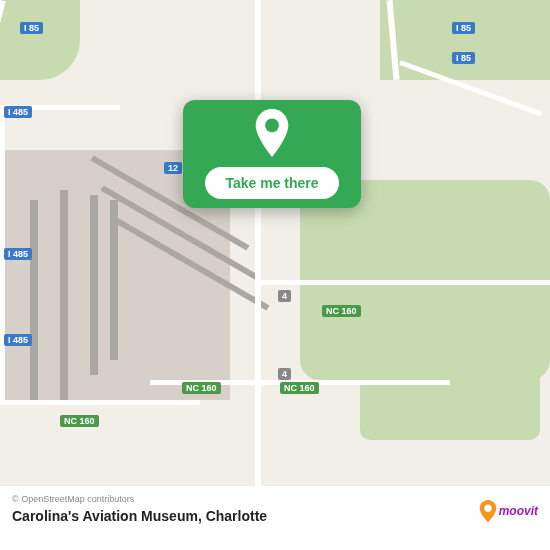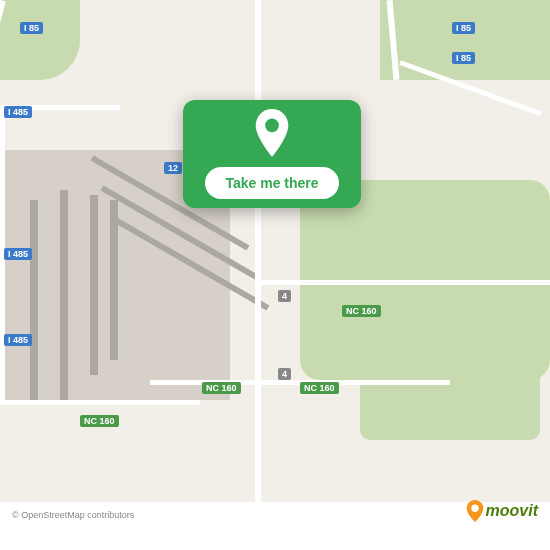--- a/index.html
+++ b/index.html
@@ -53,21 +53,20 @@
       color: white;
       font-size: 9px;
       font-weight: bold;
       padding: 1px 4px;
       border-radius: 2px;
       white-space: nowrap;
     }
 
     .highway-label.green {
       background: #4a9a4a;
-      margin-left: 20px;
     }
 
     
     #popup-card {
       position: absolute;
       left: 183px;
       top: 100px;
       width: 178px;
       background: #34a853;
       border-radius: 12px;
@@ -130,23 +129,23 @@
       gap: 2px;
       z-index: 201;
     }
 
     .moovit-pin {
       width: 18px;
       height: 22px;
     }
 
     .moovit-text {
-      font-size: 16px;
-      font-weight: bold;
-      color: #4d7c0f;
+      font-size: 12px;
+      font-weight: bold;
+      color: #a21caf;
       font-style: italic;
     }
 
     
     .runway {
       position: absolute;
       background: #aaa8a0;
       transform-origin: center;
     }
   </style>
@@ -209,20 +208,21 @@
 
     <svg class="location-pin-icon" viewBox="0 0 48 56" fill="none" xmlns="http://www.w3.org/2000/svg">
       <path d="M24 0C13.5 0 5 8.5 5 19C5 33.5 24 56 24 56C24 56 43 33.5 43 19C43 8.5 34.5 0 24 0Z" fill="white"></path>
       <circle cx="24" cy="19" r="8" fill="#34a853"></circle>
     </svg>
     <button id="take-me-there-btn">Take me there</button>
   </div>
 
   <div id="bottom-bar">
     <div id="attribution">© OpenStreetMap contributors</div>
+    <div id="location-name">Carolina's Aviation Museum, Charlotte</div>
   </div>
 
   <div id="moovit-logo">
     <svg class="moovit-pin" viewBox="0 0 18 24" fill="none" xmlns="http://www.w3.org/2000/svg">
       <path d="M9 0C4 0 0 4 0 9C0 16 9 24 9 24C9 24 18 16 18 9C18 4 14 0 9 0Z" fill="#f7941d"></path>
       <circle cx="9" cy="9" r="4" fill="white"></circle>
     </svg>
     <span class="moovit-text">moovit</span>
   </div>
 </div>

